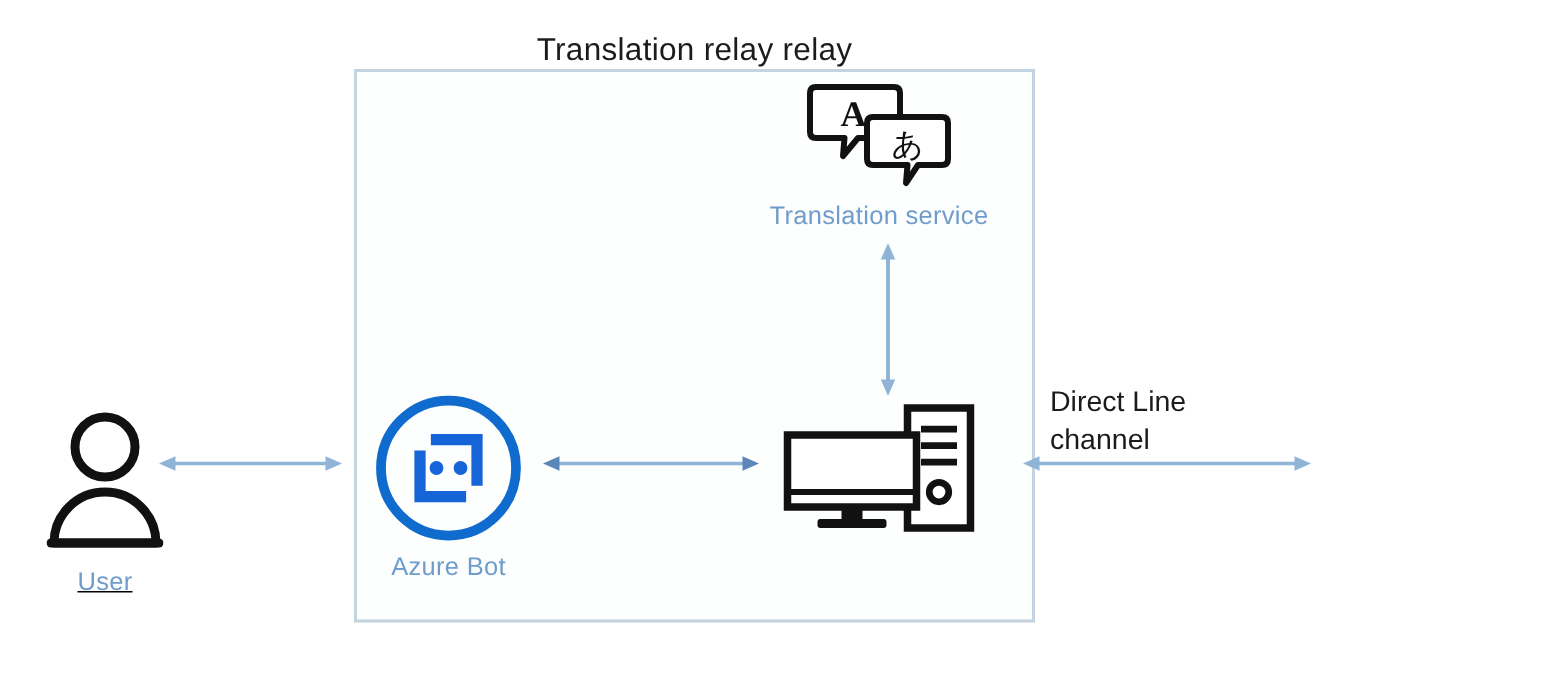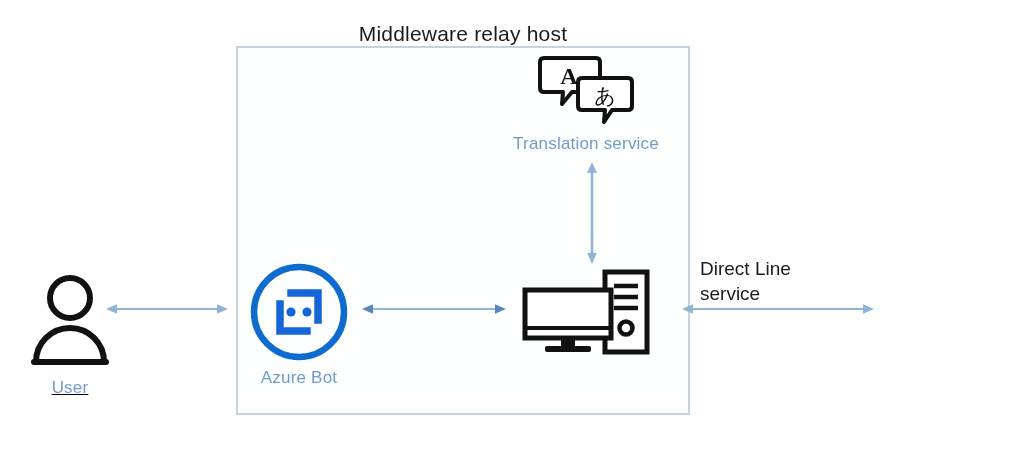--- a/index.html
+++ b/index.html
@@ -153,21 +153,21 @@
     font-size: 19px;
     line-height: 25px;
     color: #1b1b1b;
   }
 </style>
 </head>
 <body>
 
 <div id="canvas">
 
-  <div class="relay-title">Middleware relay host</div>
+  <div class="relay-title">Translation relay relay</div>
 
   <div class="relay-box"></div>
 
   <div class="node" id="node-user">
     <div class="icon-wrap">
       <svg width="78" height="92" viewBox="0 0 78 92">
         <circle cx="39" cy="24" r="20" fill="none" stroke="#111111" stroke-width="6"></circle>
         <path d="M5 88 A34 34 0 0 1 73 88 Z" fill="none" stroke="#111111" stroke-width="6" stroke-linejoin="round"></path>
         <line x1="3" y1="88" x2="75" y2="88" stroke="#111111" stroke-width="6" stroke-linecap="round"></line>
       </svg>
@@ -243,21 +243,21 @@
         <line x1="8" y1="62" x2="90" y2="62" stroke="#111111" stroke-width="4"></line>
 
         <rect x="42" y="72" width="14" height="10" fill="#111111"></rect>
         <rect x="26" y="80" width="46" height="6" rx="2" fill="#111111"></rect>
       </svg>
     </div>
   </div>
 
   <div id="label-direct-line">
     <div>Direct Line</div>
-    <div>service</div>
+    <div>channel</div>
   </div>
 
   <div class="arrow" id="arrow-mid-pva">
     <svg width="196" height="18" viewBox="0 0 196 18">
       <line x1="10" y1="9" x2="186" y2="9" stroke="#8fb4d6" stroke-width="2.2"></line>
       <polygon points="2,9 13,4.2 13,13.8" fill="#8fb4d6"></polygon>
       <polygon points="194,9 183,4.2 183,13.8" fill="#8fb4d6"></polygon>
     </svg>
   </div>
 

